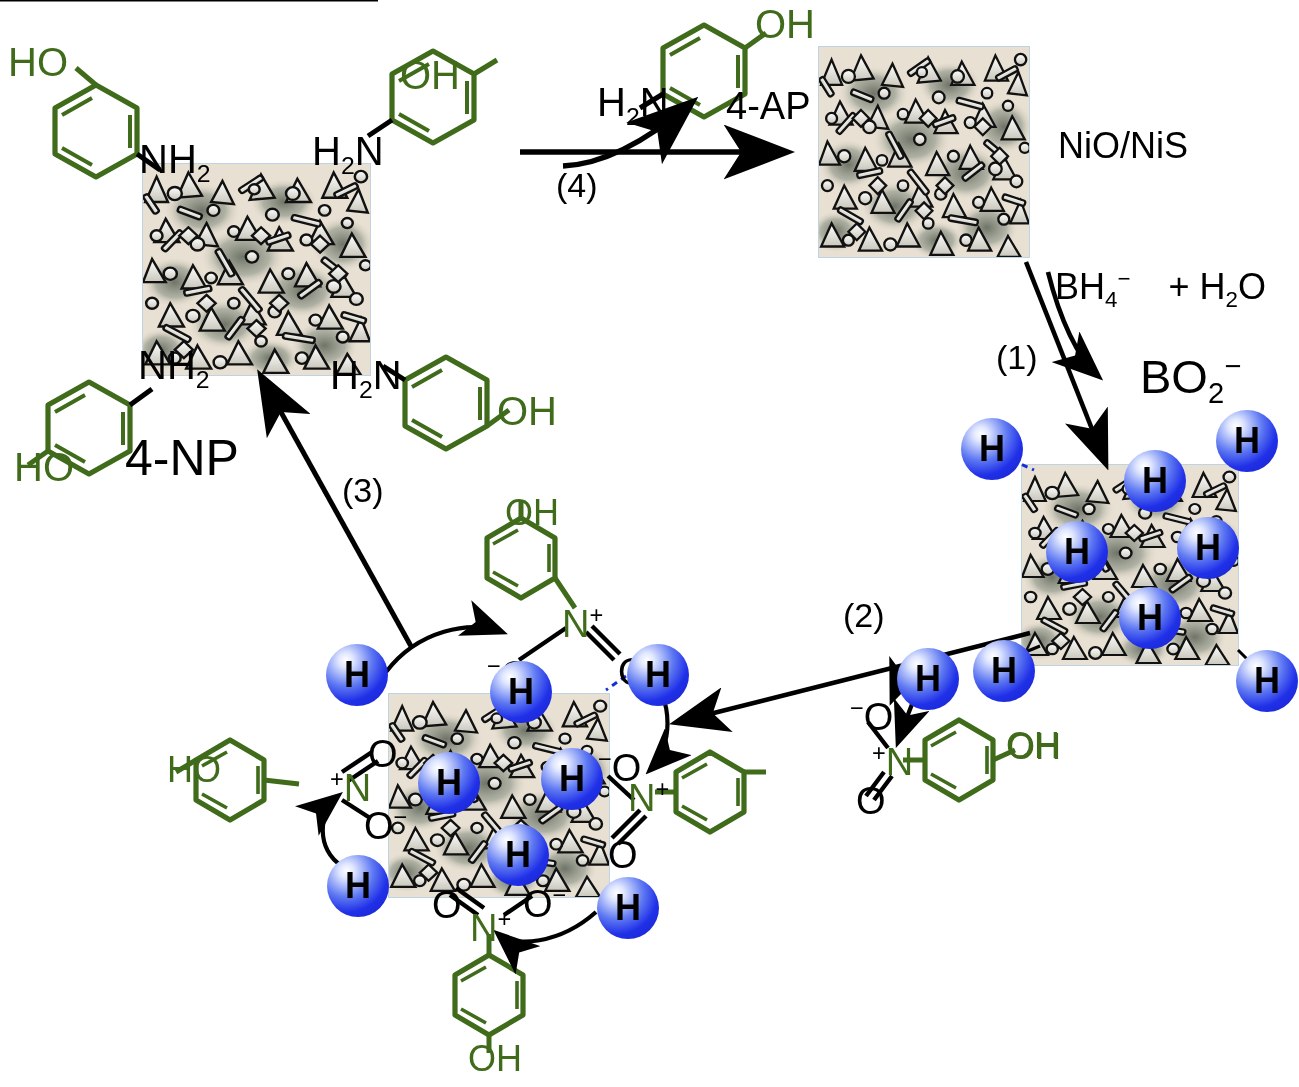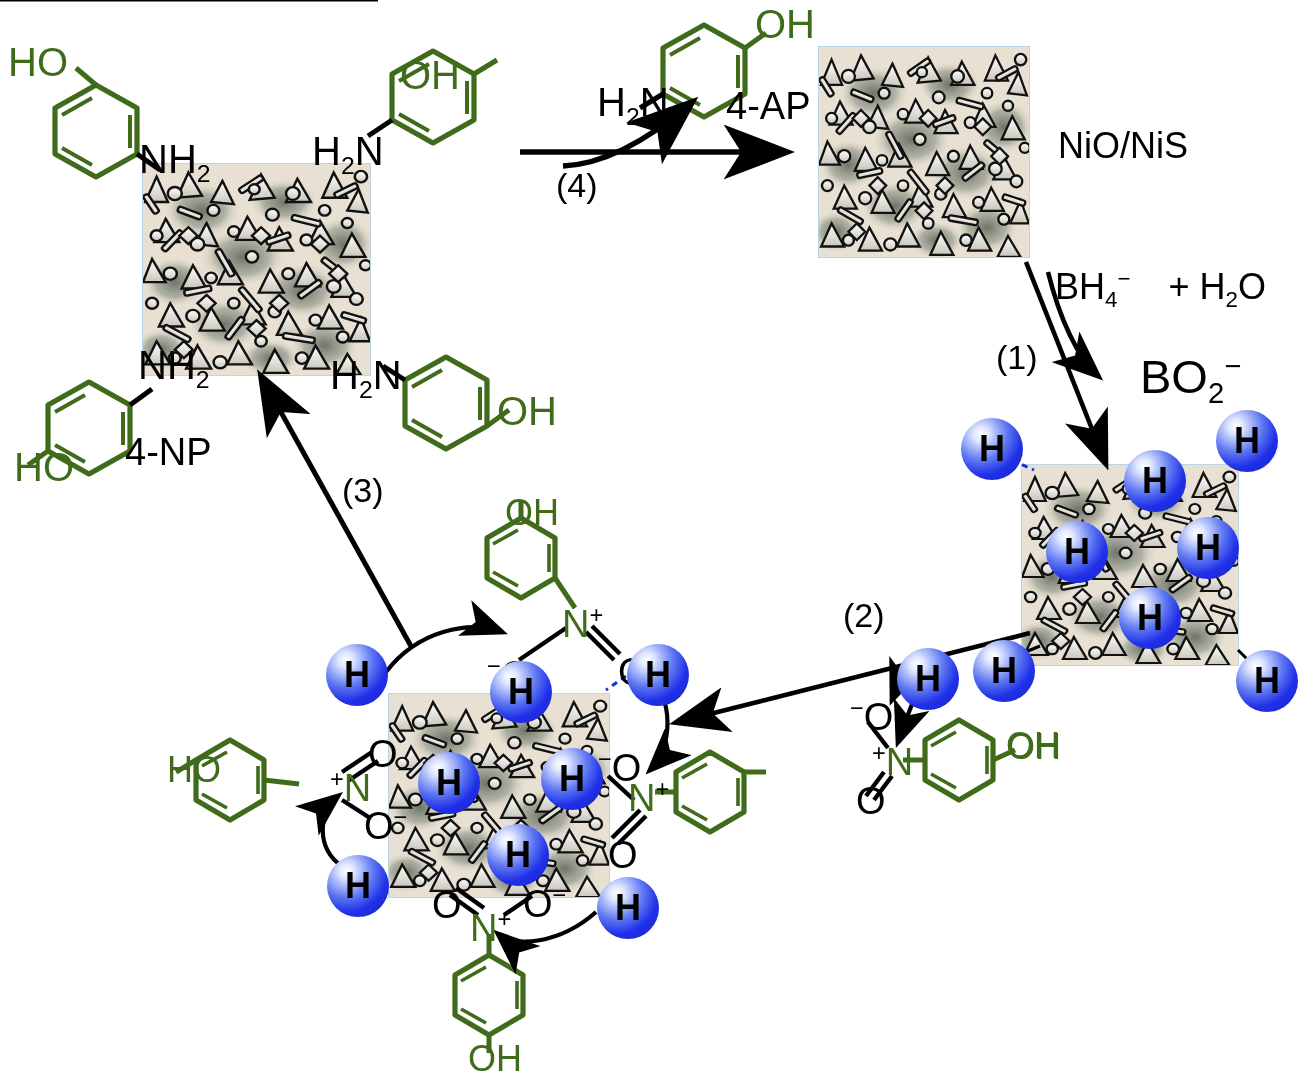--- a/index.html
+++ b/index.html
@@ -313,21 +313,21 @@
   </div>
 
   <div class="lbl blk" style="left:330px;top:355px;font-size:40px;">
     <span>H</span><span class="sub">2</span><span>N</span>
   </div>
 
   <div class="lbl" style="left:497px;top:391px;font-size:40px;"><span class="grn">OH</span></div>
 
   <div class="lbl" style="left:14px;top:447px;font-size:40px;"><span class="grn">HO</span></div>
 
-  <div class="lbl blk" style="left:125px;top:433px;font-size:38px;"><span>4-NP</span></div>
+  <div class="lbl blk" style="left:125px;top:433px;font-size:50px;"><span>4-NP</span></div>
 
   <div class="lbl" style="left:755px;top:4px;font-size:40px;"><span class="grn">OH</span></div>
 
   <div class="lbl blk" style="left:597px;top:82px;font-size:40px;">
     <span>H</span><span class="sub">2</span><span>N</span>
   </div>
 
   <div class="lbl blk" style="left:726px;top:87px;font-size:38px;"><span>4-AP</span></div>
 
   <div class="lbl blk bold" style="left:556px;top:168px;font-size:34px;"><span>(4)</span></div>

